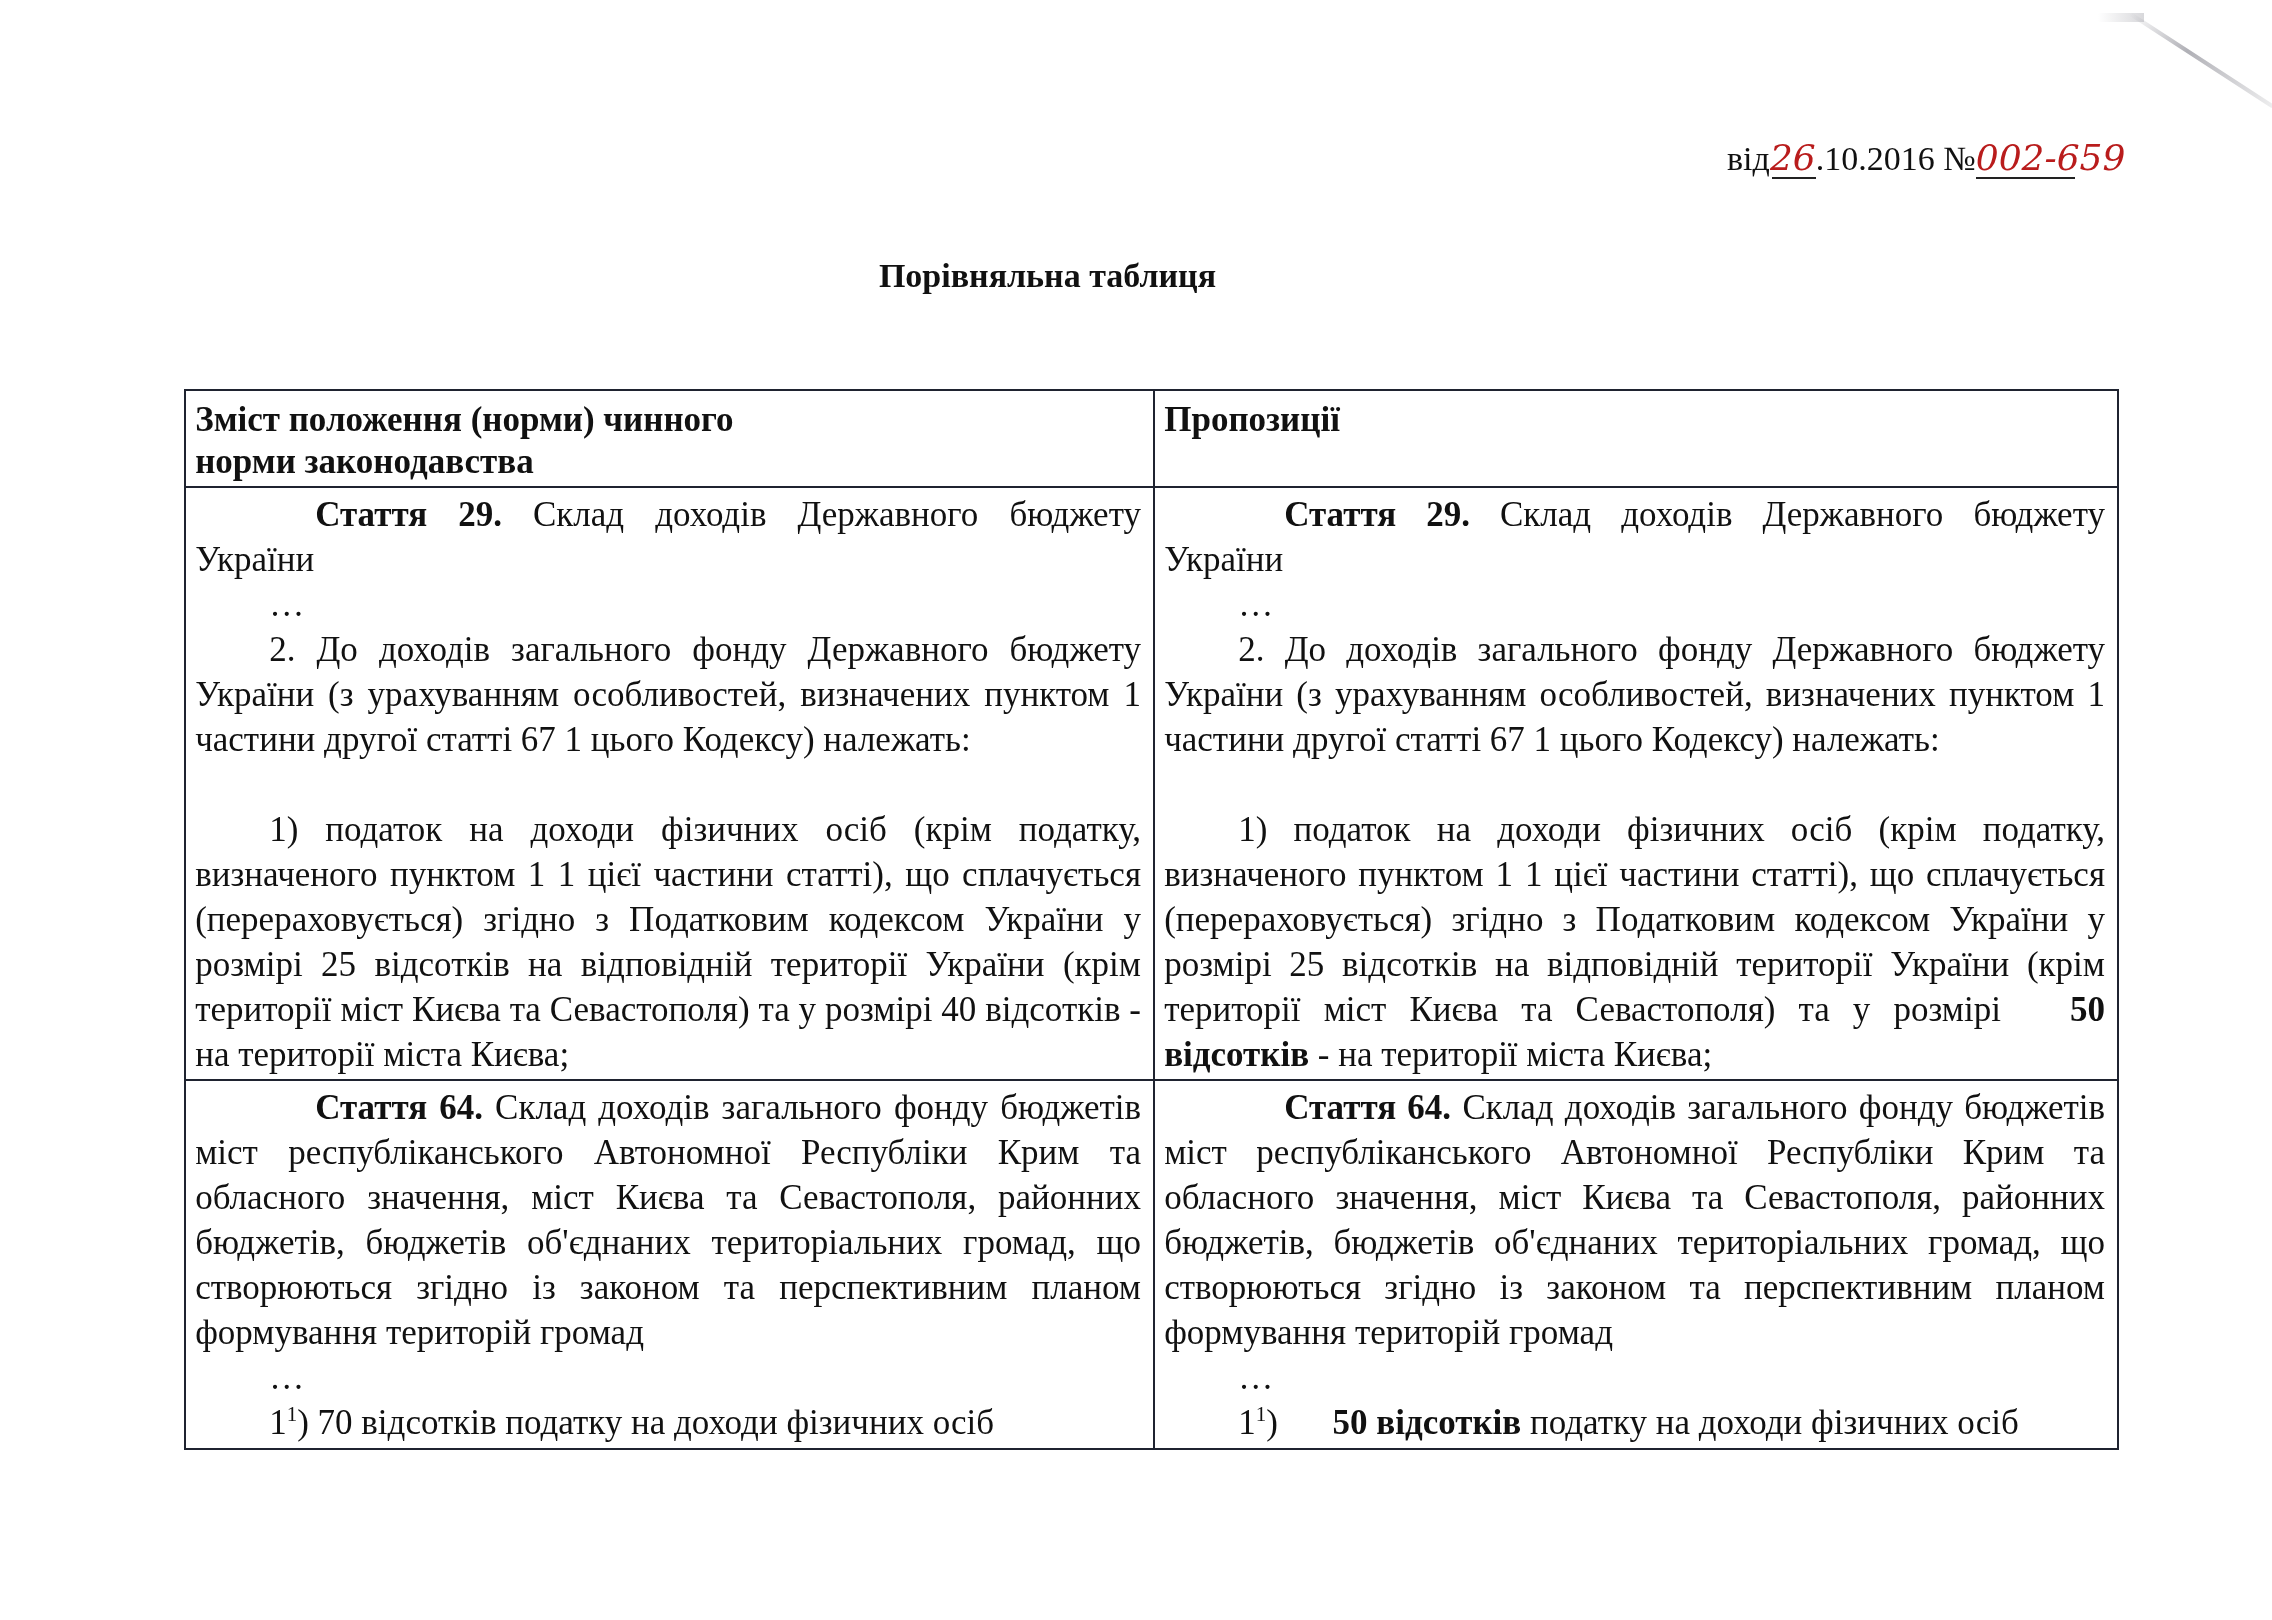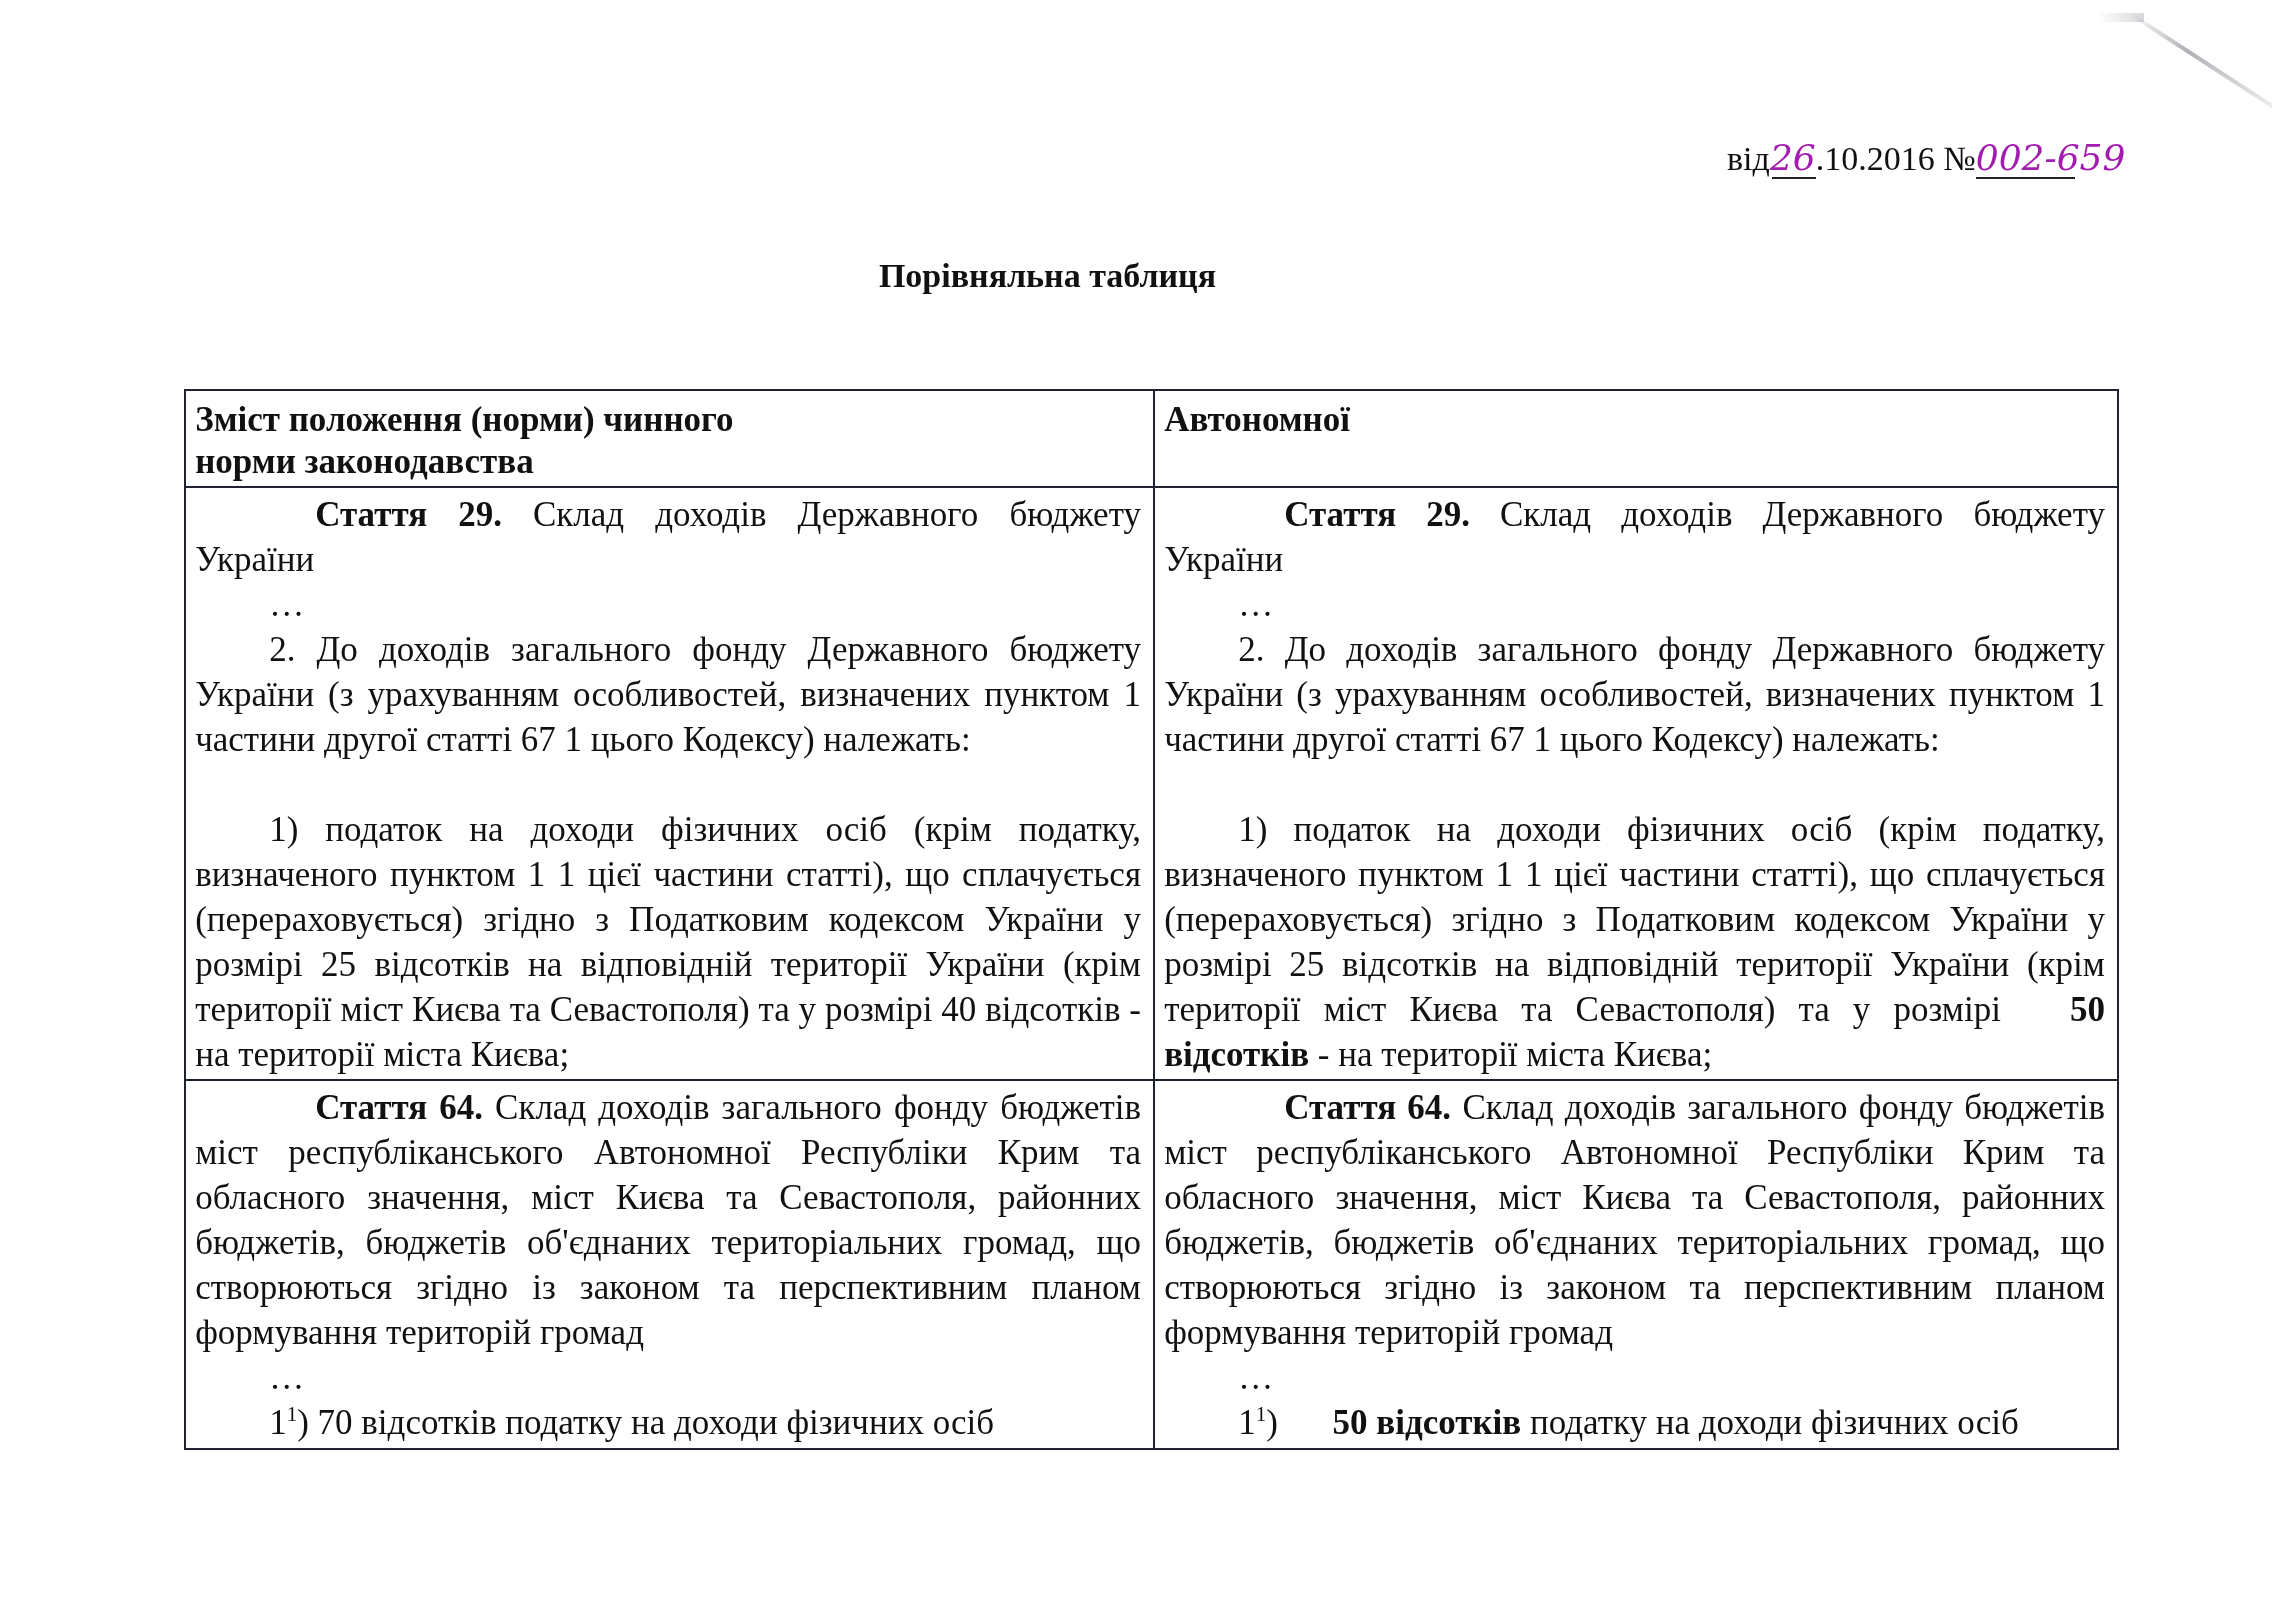--- a/index.html
+++ b/index.html
@@ -17,21 +17,21 @@
     position: absolute; left: 2098px; top: 13px; width: 46px; height: 9.2px;
     background: linear-gradient(90deg, rgba(200,200,205,0) 0%, rgba(190,190,195,0.6) 100%);
   }
   .annex {
     position: absolute; left: 1727px; top: 137px;
     font-size: 34px; line-height: 42px;
   }
   .annex .line { white-space: nowrap; }
   .hand {
     font-family: "DejaVu Serif", serif; font-style: italic;
-    color: #a21caf; font-size: 36px;
+    color: #b91c1c; font-size: 36px;
   }
   .blank-day {
     display: inline-block; position: relative; min-width: 46px; text-align: center;
   }
   .blank-day::after {
     content: ""; position: absolute; left: 2.6px; right: 0; bottom: 1.3px; height: 1.3px; background: #222;
   }
   .blank-num {
     display: inline-block; position: relative; min-width: 92px;
   }
@@ -77,21 +77,21 @@
   <colgroup>
       <col class="c1">
       <col class="c2">
     </colgroup>
   <thead>
     <tr>
       <th>
         <div>Зміст положення (норми) чинного</div>
         <div>норми законодавства</div>
       </th>
-      <th>Автономної</th>
+      <th>Пропозиції</th>
     </tr>
   </thead>
   <tbody>
     <tr>
       <td>
         <p class="p"><b>Стаття 29.</b><span> Склад доходів Державного бюджету України</span></p>
         <p class="ell">…</p>
         <p class="p">2. До доходів загального фонду Державного бюджету України (з урахуванням особливостей, визначених пунктом 1 частини другої статті 67 1 цього Кодексу) належать:</p>
         <div class="gap"></div>
         <p class="p"><span>1) податок на доходи фізичних осіб (крім податку, визначеного пунктом 1 1 цієї частини статті), що сплачується (перераховується) згідно з Податковим кодексом України у розмірі 25 відсотків на відповідній території України (крім території міст Києва та Севастополя) та у розмірі </span><span>40 відсотків</span><span> - на території міста Києва;</span></p>

